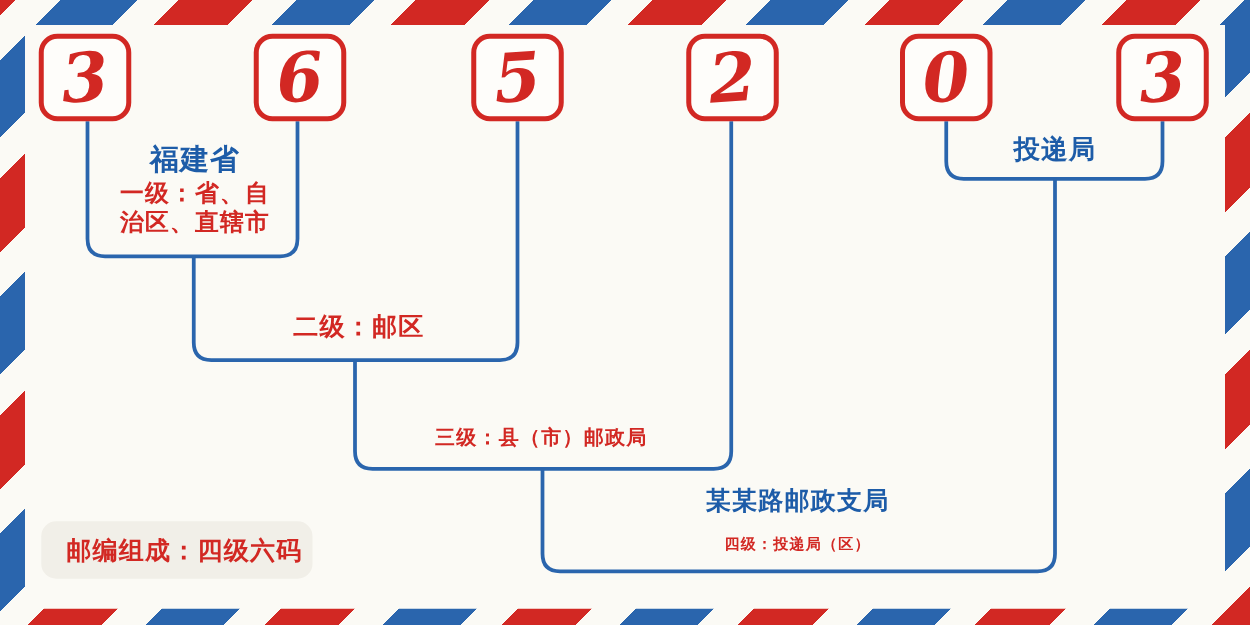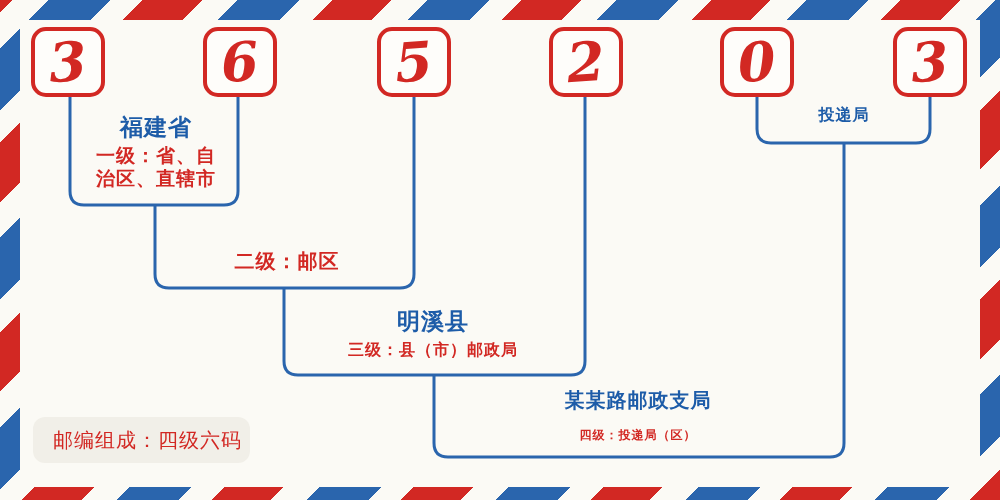--- a/index.html
+++ b/index.html
@@ -49,21 +49,21 @@
        font-weight:bold;white-space:pre-line;}
   .lbl-blue{color:var(--text-blue);}
   .lbl-red{color:var(--red);}
   .name-label{font-size:23px;letter-spacing:1px;}
   .level-label{font-size:19px;line-height:23px;letter-spacing:1px;}
   .badge{
     position:absolute;left:33px;top:417px;width:217px;height:46px;
     background:var(--badge-bg);border-radius:12px;
     display:flex;align-items:center;justify-content:center;
   }
-  .badge-text{color:var(--red);font-weight:normal;font-size:20px;letter-spacing:1px;margin-left:12px;}
+  .badge-text{color:var(--red);font-weight:bold;font-size:20px;letter-spacing:1px;margin-left:12px;}
 </style>
 </head>
 <body>
 
 <div class="canvas">
 
   <div class="stripe-frame"></div>
   <div class="inner-panel"></div>
 
   <svg class="connectors" viewBox="0 0 1000 500" xmlns="http://www.w3.org/2000/svg">
@@ -92,24 +92,23 @@
   <div class="digit-box" style="left:893px">
     <span class="digit">3</span>
   </div>
 
   <div class="lbl lbl-blue name-label" style="left:156px;top:112px">福建省</div>
   <div class="lbl lbl-red level-label" style="left:287px;top:250px;font-size:20px">二级：邮区</div>
 
   <div class="lbl lbl-red level-label" style="left:156px;top:144px">一级：省、自
 治区、直辖市</div>
 
-  <div class="lbl lbl-blue name-label" style="left:433px;top:306px">明溪县</div>
   <div class="lbl lbl-red level-label" style="left:433px;top:338px;font-size:16px">三级：县（市）邮政局</div>
 
-  <div class="lbl lbl-blue name-label" style="left:844px;top:105px;font-size:16px">投递局</div>
+  <div class="lbl lbl-blue name-label" style="left:844px;top:105px;font-size:21px">投递局</div>
 
   <div class="lbl lbl-blue name-label" style="left:638px;top:387px;font-size:20px">某某路邮政支局</div>
   <div class="lbl lbl-red level-label" style="left:638px;top:424px;font-size:12px">四级：投递局（区）</div>
 
   <div class="badge">
     <span class="badge-text">邮编组成：四级六码</span>
   </div>
 
 </div>
 

